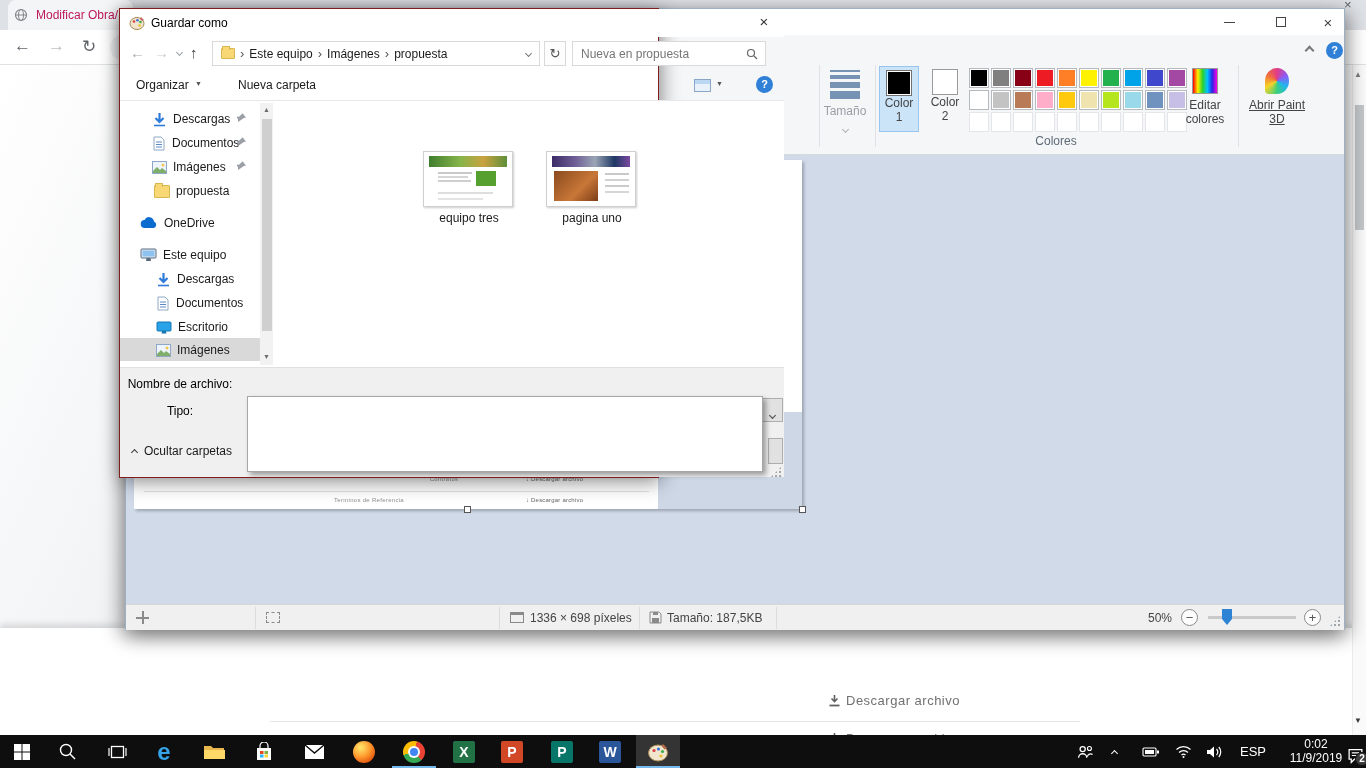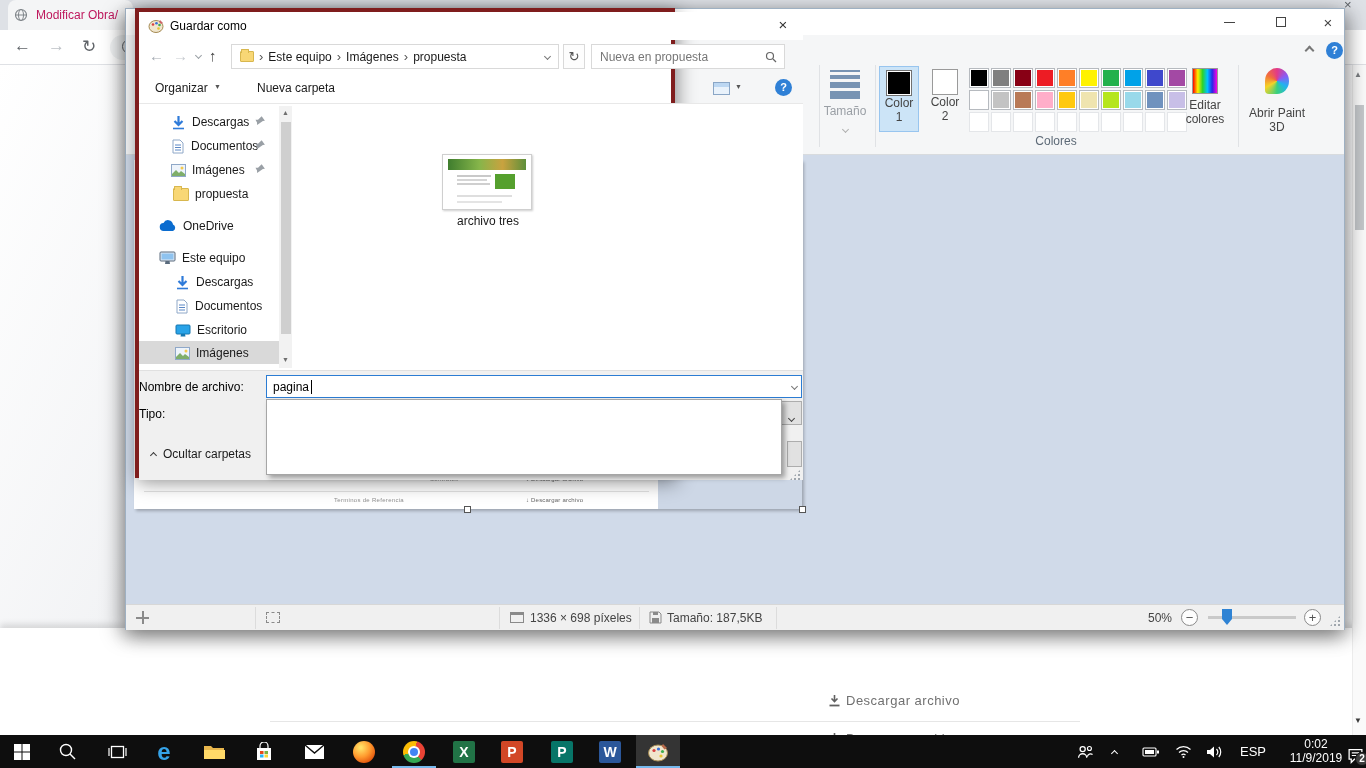--- a/index.html
+++ b/index.html
@@ -51,21 +51,21 @@
   .canvas{left:8px;top:5px;width:668px;height:349px;background:#fff;box-shadow:2px 2px 3px rgba(0,0,0,0.25);}
   .handle{width:7px;height:7px;background:#fff;border:1px solid #555;}
   .cv-label{font-size:6px;color:#8f8f8f;letter-spacing:0.3px;}
   .cv-link{font-size:6px;color:#666;letter-spacing:0.2px;}
   .statusbar{left:0;top:595px;width:1218px;height:26px;background:#f0f0f0;border-top:1px solid #d7d7d7;font-size:12px;color:#444;}
   .ssep{top:2px;width:1px;height:22px;background:#dcdcdc;}
   .zoomcirc{width:17px;height:17px;border-radius:50%;border:1px solid #8a8a8a;background:#fdfdfd;color:#555;text-align:center;line-height:15px;font-size:13px;}
   .grip{width:12px;height:12px;background-image:radial-gradient(#9fa6ad 1px,transparent 1.2px);background-size:4px 4px;clip-path:polygon(100% 0,100% 100%,0 100%);}
 
   
-  .dialog{left:135px;top:8px;width:540px;height:470px;background:#fff;border:4px solid #7f1d1d;box-shadow:2px 4px 18px rgba(0,0,0,0.45);}
+  .dialog{left:119px;top:8px;width:540px;height:470px;background:#fff;border:1px solid #7f1d1d;box-shadow:2px 4px 18px rgba(0,0,0,0.45);}
   .dtitle{left:0;top:0;width:664px;height:28px;background:#fff;}
   .dtitle-text{font-size:12px;color:#000;}
   .dclose{right:0;top:0;width:40px;height:28px;text-align:center;line-height:26px;font-size:15px;color:#333;}
   .navrow{left:0;top:28px;width:664px;height:34px;}
   .navg{font-size:15px;top:7px;}
   .addrbox{left:92px;top:4px;width:328px;height:25px;border:1px solid #d9d9d9;background:#fff;display:flex;align-items:center;font-size:12px;color:#1a1a1a;}
   .crumbsep{color:#555;font-size:13px;margin:0 5px;}
   .foldico{width:14px;height:11px;background:#f8d775;border:1px solid #d8b74e;border-radius:1px;position:relative;}
   .foldico:before{content:"";position:absolute;left:0;top:-3px;width:6px;height:3px;background:#f8d775;border:1px solid #d8b74e;border-bottom:none;border-radius:1px 1px 0 0;}
   .refbtn{left:424px;top:4px;width:22px;height:25px;border:1px solid #d9d9d9;background:#fdfdfd;text-align:center;line-height:23px;font-size:13px;color:#555;}
@@ -76,21 +76,21 @@
   .sitem{height:24px;display:flex;align-items:center;}
   .sitem .lab{margin-left:6px;}
   .sel-row{background:#d9d9d9;}
   .sscroll{left:140px;top:2px;width:13px;height:262px;background:#f2f2f2;}
   .sthumb{left:1.5px;top:16px;width:10px;height:212px;background:#cfcfcf;position:absolute;}
   .sarr{width:13px;text-align:center;font-size:7px;color:#6f6f6f;position:absolute;}
   .thumb{width:92px;text-align:center;}
   .thumb-img{width:90px;height:56px;border:1px solid #cfcfcf;background:#fff;box-shadow:1px 1px 2px rgba(0,0,0,0.2);position:relative;overflow:hidden;}
   .thumb-name{font-size:12px;color:#1a1a1a;margin-top:4px;}
   .dfoot{left:0;top:358px;width:664px;height:110px;background:#f0f0f0;border-top:1px solid #e0e0e0;font-size:12px;color:#000;}
-  .flabel{width:120px;text-align:left;position:absolute;}
+  .flabel{width:120px;text-align:center;position:absolute;}
   .fninput{left:127px;top:4px;width:536px;height:23px;border:1px solid #2b7cd3;background:#fff;display:flex;align-items:center;padding:0 6px;font-size:12px;}
   .caret{width:1px;height:14px;background:#000;margin-left:2px;}
   .combo-arrow{position:absolute;right:4px;top:8px;}
   .tipo-btn{left:641px;top:30px;width:22px;height:24px;background:#e1e1e1;border:1px solid #adadad;text-align:center;padding-top:8px;}
   .save-sliver{left:648px;top:70px;width:15px;height:26px;background:#e1e1e1;border:1px solid #adadad;}
   .ddlist{left:127px;top:28px;width:516px;height:76px;background:#fff;border:1px solid #a6a6a6;box-shadow:3px 3px 5px rgba(0,0,0,0.35);}
   .hidefold{left:12px;top:76px;display:flex;align-items:center;gap:7px;color:#1a1a1a;}
 
   
   .taskbar{left:0;top:735px;width:1366px;height:33px;background:#0e0e0e;z-index:50;}
@@ -236,21 +236,21 @@
         </div>
       </div>
 
       <div class="abs" style="left:1048px;top:33px;width:62px;text-align:center;">
         <div style="width:26px;height:26px;margin:0 auto;border:1px solid #999;background:linear-gradient(90deg,#ff0000,#ffef00,#2bd32b,#00c3ff,#2727e8,#ff00e1);"></div>
         <div class="riblabel" style="margin-top:4px;">Editar colores</div>
       </div>
       <div class="abs rsep" style="left:1112px;"></div>
       <div class="abs" style="left:1118px;top:33px;width:66px;text-align:center;">
         <div style="width:24px;height:26px;margin:0 auto;border-radius:50% 50% 50% 4px;background:conic-gradient(#e23a88,#8a5cf5,#20b3f0,#39d07e,#f5d327,#f2703a,#e23a88);transform:rotate(0deg);"></div>
-        <div class="riblabel" style="margin-top:12px;">Abrir Paint 3D</div>
+        <div class="riblabel" style="margin-top:4px;text-decoration:underline;">Abrir Paint 3D</div>
       </div>
       <div class="abs grplabel" style="left:900px;top:99px;width:60px;text-align:center;">Colores</div>
     </div>
 
     <div class="abs workspace">
       <div class="abs canvas">
         <div class="abs" style="left:524px;top:252px;width:144px;height:97px;background:#cdd7e6;"></div>
         <div class="abs cv-label" style="left:210px;top:316px;width:200px;text-align:center;">Contratos</div>
         <div class="abs cv-link" style="left:392px;top:316px;"><span>↓</span> <span>Descargar archivo</span></div>
         <div class="abs" style="left:10px;top:331px;width:505px;height:1px;background:#e2e2e2;"></div>
@@ -428,31 +428,37 @@
       <div class="abs thumb" style="left:303px;top:50px;">
         <div class="thumb-img">
           <div style="position:absolute;left:5px;top:4px;right:5px;height:11px;background:linear-gradient(90deg,#3f7d2e,#86b54a 40%,#c9a23f 70%,#5d8f3a);"></div>
           <div style="position:absolute;left:14px;top:20px;width:34px;height:2px;background:#c9c9c9;"></div>
           <div style="position:absolute;left:14px;top:24px;width:30px;height:2px;background:#d5d5d5;"></div>
           <div style="position:absolute;left:14px;top:28px;width:33px;height:2px;background:#cfcfcf;"></div>
           <div style="position:absolute;left:52px;top:19px;width:20px;height:15px;background:#55a02e;"></div>
           <div style="position:absolute;left:14px;top:40px;width:55px;height:2px;background:#dedede;"></div>
           <div style="position:absolute;left:14px;top:46px;width:45px;height:2px;background:#e4e4e4;"></div>
         </div>
-        <div class="thumb-name">archivo tres</div>
+        <div class="thumb-name">equipo tres</div>
+      </div>
+      <div class="abs thumb" style="left:426px;top:50px;">
+        <div class="thumb-img">
+          <div style="position:absolute;left:5px;top:4px;right:5px;height:11px;background:linear-gradient(90deg,#3b2b66,#6f5f96 30%,#9aa5b5 55%,#1f3864 80%,#7b4aa0);"></div>
+          <div style="position:absolute;left:7px;top:19px;width:44px;height:30px;background:linear-gradient(135deg,#8a4a1f,#c87737 60%,#7c3d18);"></div>
+          <div style="position:absolute;left:58px;top:21px;width:24px;height:2px;background:#c9c9c9;"></div>
+          <div style="position:absolute;left:58px;top:27px;width:24px;height:2px;background:#d2d2d2;"></div>
+          <div style="position:absolute;left:58px;top:33px;width:24px;height:2px;background:#cbcbcb;"></div>
+          <div style="position:absolute;left:58px;top:39px;width:24px;height:2px;background:#d6d6d6;"></div>
+        </div>
+        <div class="thumb-name">pagina uno</div>
       </div>
     </div>
 
     <div class="abs dfoot">
       <div class="abs flabel" style="left:0;top:9px;">Nombre de archivo:</div>
-      <div class="abs fninput">
-        <span>pagina</span>
-        <span class="caret"></span>
-        <span class="chev down sm combo-arrow" style="border-color:#777;"></span>
-      </div>
       <div class="abs flabel" style="left:0;top:36px;">Tipo:</div>
       <div class="abs tipo-btn">
         <span class="chev down sm" style="border-color:#444;"></span>
       </div>
       <div class="abs save-sliver"></div>
       <div class="abs hidefold">
         <span class="chev up sm" style="border-color:#3a3a3a;margin-top:3px;"></span>
         <span>Ocultar carpetas</span>
       </div>
       <div class="abs ddlist"></div>

